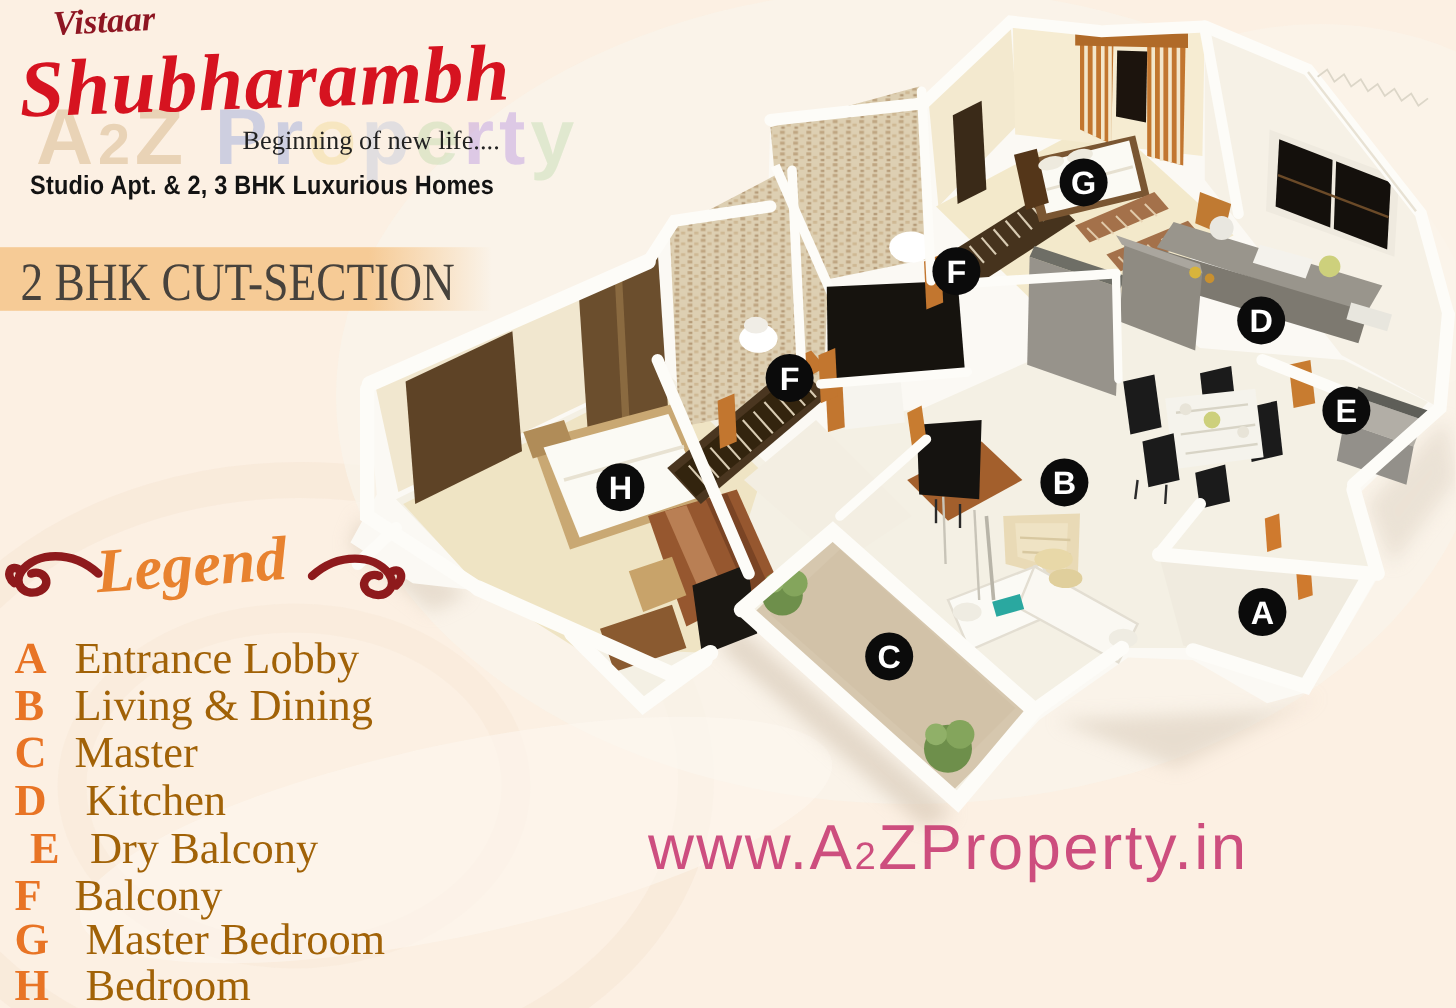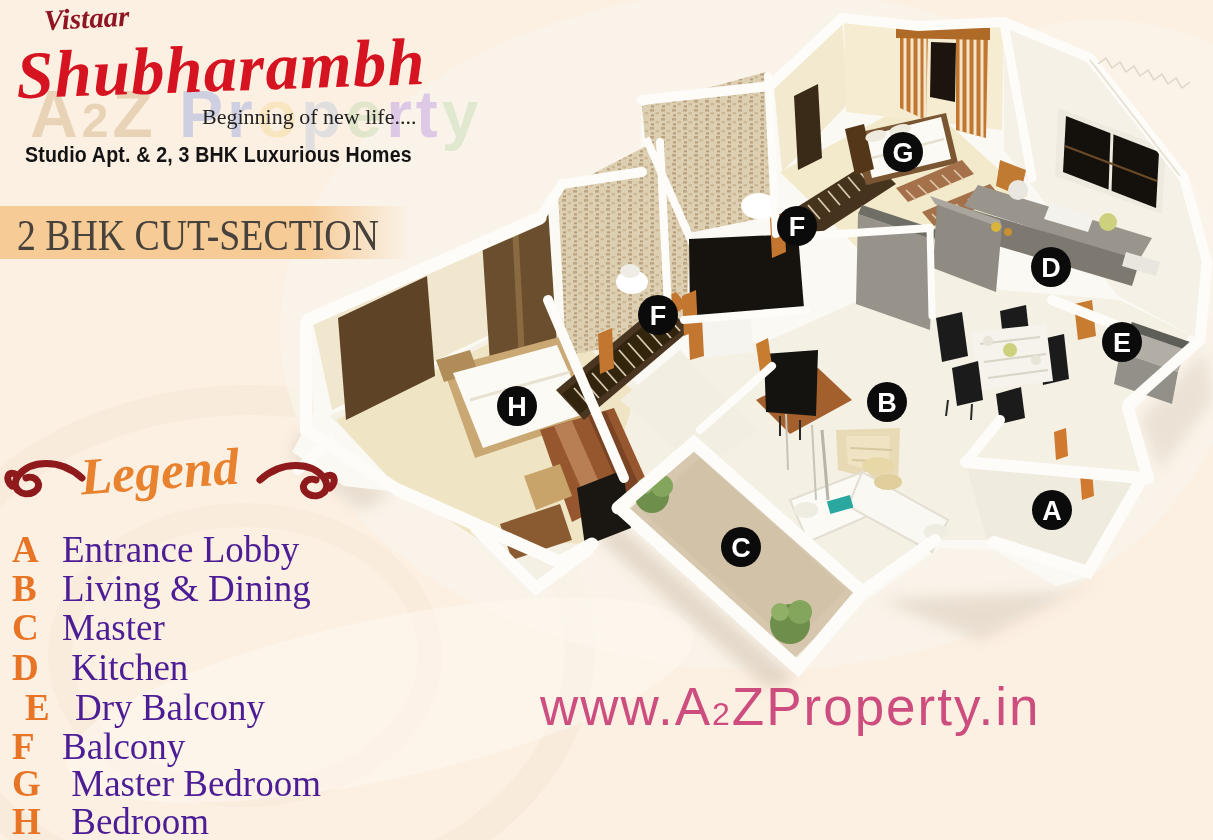--- a/index.html
+++ b/index.html
@@ -6,21 +6,21 @@
 .abs{position:absolute}
 #vistaar{left:44px;top:2px;font-family:"Liberation Serif",serif;font-style:italic;font-weight:bold;color:#8e1622;font-size:29px;transform:rotate(-3deg)}
 #shub{left:16px;top:30px;font-family:"Liberation Serif",serif;font-style:italic;font-weight:bold;color:#d61320;font-size:67px;transform:rotate(-2deg);letter-spacing:1px}
 #begin{left:202px;top:104px;font-family:"Liberation Serif",serif;color:#222;font-size:22px}
 #studio{left:25px;top:142px;color:#131313;font-size:22px;font-weight:bold;letter-spacing:0.2px;transform:scaleX(0.89);transform-origin:left}
 #band{left:0;top:206px;width:410px;height:53px;background:linear-gradient(90deg,#f6cb96 0%,#f6cb96 75%,rgba(246,203,150,0) 100%)}
 #bandtxt{left:17px;top:209px;font-family:"Liberation Serif",serif;color:#47423c;font-size:45px;transform:scaleX(0.84);transform-origin:left}
 #legendttl{left:80px;top:442px;font-family:"Liberation Serif",serif;font-style:italic;font-weight:bold;color:#e8822f;font-size:52px;transform:rotate(-4deg)}
 .leg{font-family:"Liberation Serif",serif;font-size:37px;white-space:nowrap}
 .leg b{color:#e87425;font-weight:bold;display:inline-block;width:50px}
-.leg span{color:#4c1d95}
+.leg span{color:#a16207}
 #wm1{left:540px;top:676px;color:#be185d;font-size:53px;opacity:.75;letter-spacing:2px}
 #wm2{left:30px;top:76px;font-size:66px;font-weight:bold;opacity:.2;letter-spacing:4px}
 </style></head>
 <body>
 <svg id="swirlbg" class="abs" width="1213" height="840" viewBox="0 0 1213 840">
   <ellipse cx="250" cy="650" rx="330" ry="250" fill="none" stroke="#f5e3d0" stroke-width="30" opacity="0.38"></ellipse>
   <ellipse cx="245" cy="655" rx="185" ry="140" fill="none" stroke="#f5e3d0" stroke-width="24" opacity="0.3"></ellipse>
   <ellipse cx="760" cy="330" rx="480" ry="340" fill="#f9f4ea" opacity="0.8"></ellipse>
   <ellipse cx="380" cy="700" rx="320" ry="80" fill="#fdf8f0" opacity="0.55" transform="rotate(-12 380 700)"></ellipse>
   <ellipse cx="1100" cy="180" rx="220" ry="160" fill="#fbf3e9" opacity="0.7"></ellipse>

